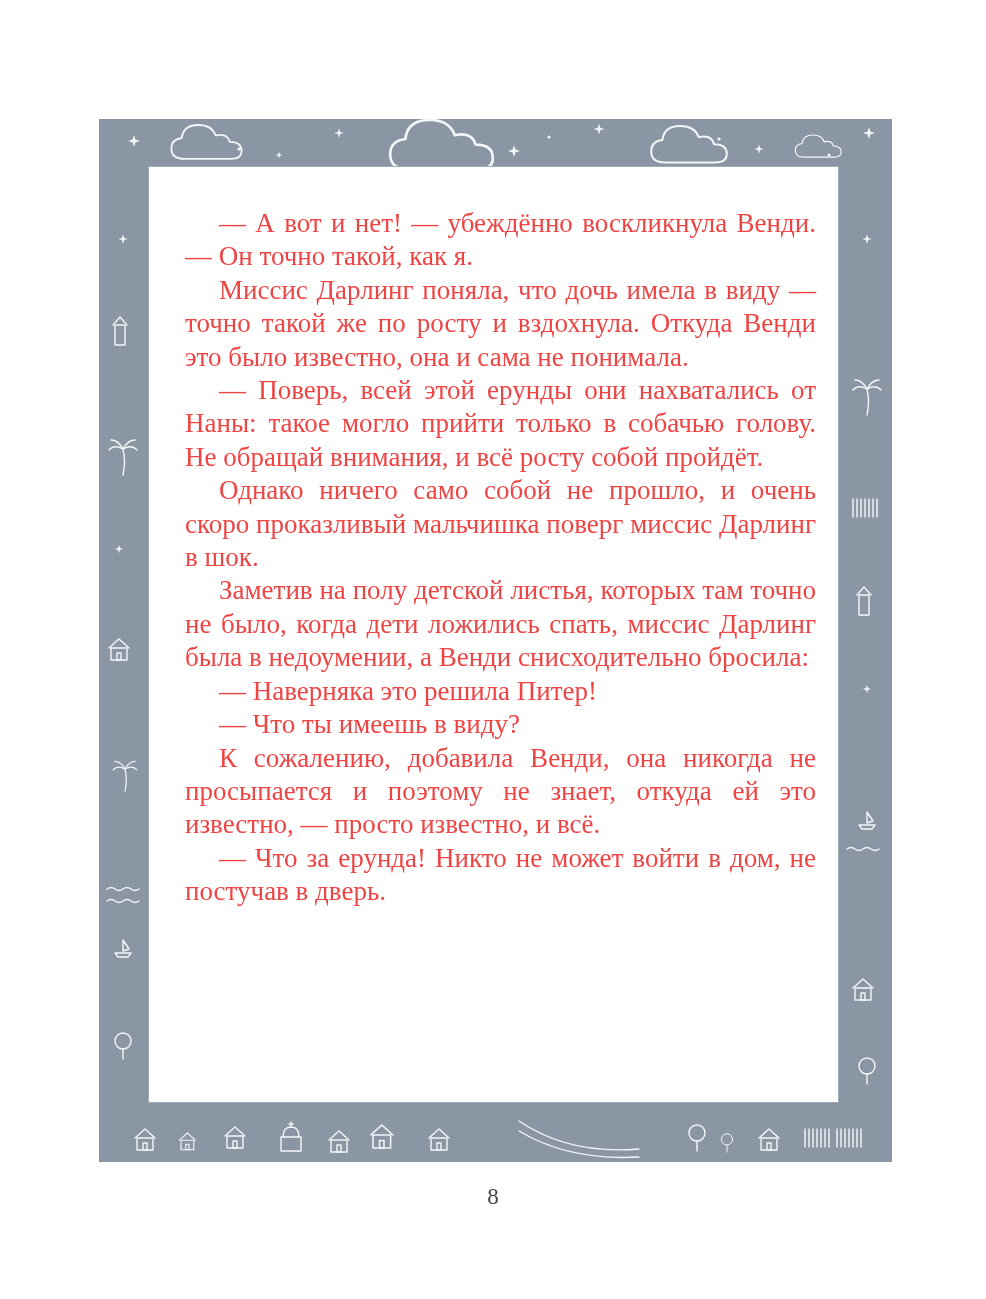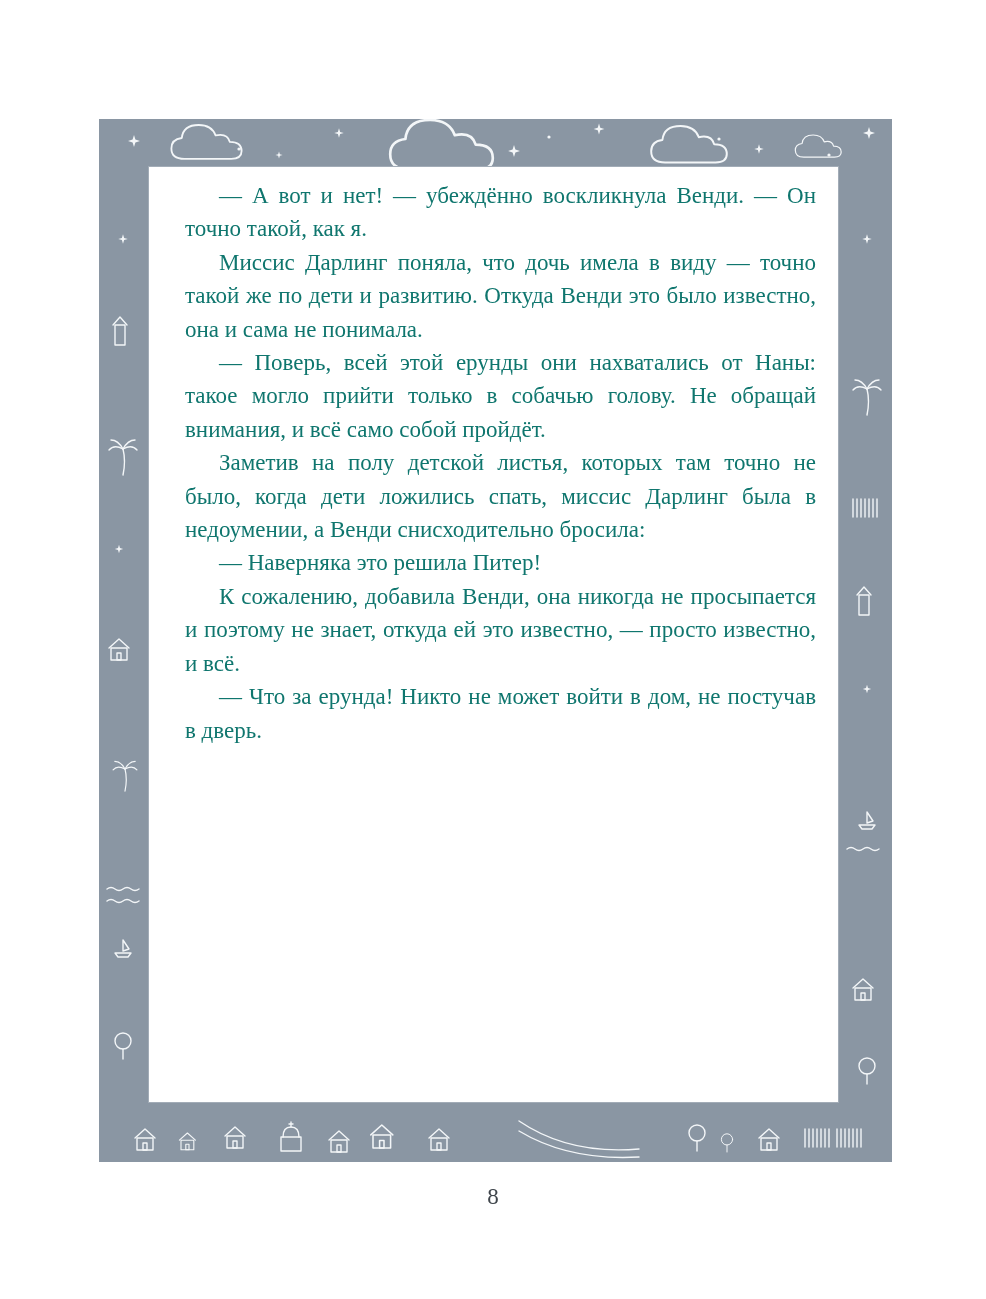--- a/index.html
+++ b/index.html
@@ -34,24 +34,24 @@
     position: absolute;
     left: 49px;
     top: 47px;
     width: 691px;
     height: 937px;
     background: #ffffff;
     border: 1px solid #a2acb7;
     box-sizing: border-box;
   }
   .text-block {
-    padding: 12px 22px 0 36px;
-    font-size: 23px;
+    padding: 40px 22px 0 36px;
+    font-size: 27px;
     line-height: 33.4px;
-    color: #0f766e;
+    color: #ef4444;
     text-align: justify;
   }
   .text-block p {
     margin: 0;
     text-indent: 34px;
   }
   .page-number {
     position: absolute;
     left: 0;
     top: 1184px;
@@ -164,24 +164,26 @@
       <circle cx="140" cy="30" r="1.6"></circle>
       <circle cx="450" cy="18" r="1.6"></circle>
       <circle cx="620" cy="20" r="1.6"></circle>
       <circle cx="730" cy="36" r="1.6"></circle>
     </g>
   </svg>
 
   <div class="inner-panel">
     <div class="text-block">
       <p>— А вот и нет! — убеждённо воскликнула Венди. — Он точно такой, как я.</p>
-      <p>Миссис Дарлинг поняла, что дочь имела в виду — точно такой же по дети и развитию. Откуда Венди это было известно, она и сама не понимала.</p>
-      <p>— Поверь, всей этой ерунды они нахватались от Наны: такое могло прийти только в собачью голову. Не обращай внимания, и всё само собой пройдёт.</p>
+      <p>Миссис Дарлинг поняла, что дочь имела в виду — точно такой же по росту и вздохнула. Откуда Венди это было известно, она и сама не понимала.</p>
+      <p>— Поверь, всей этой ерунды они нахватались от Наны: такое могло прийти только в собачью голову. Не обращай внимания, и всё росту собой пройдёт.</p>
+      <p>Однако ничего само собой не прошло, и очень скоро проказливый мальчишка поверг миссис Дарлинг в шок.</p>
       <p>Заметив на полу детской листья, которых там точно не было, когда дети ложились спать, миссис Дарлинг была в недоумении, а Венди снисходительно бросила:</p>
       <p>— Наверняка это решила Питер!</p>
+      <p>— Что ты имеешь в виду?</p>
       <p>К сожалению, добавила Венди, она никогда не просыпается и поэтому не знает, откуда ей это известно, — просто известно, и всё.</p>
       <p>— Что за ерунда! Никто не может войти в дом, не постучав в дверь.</p>
     </div>
   </div>
 
 </div>
 
 <div class="page-number">8</div>
 
 </body></html>

